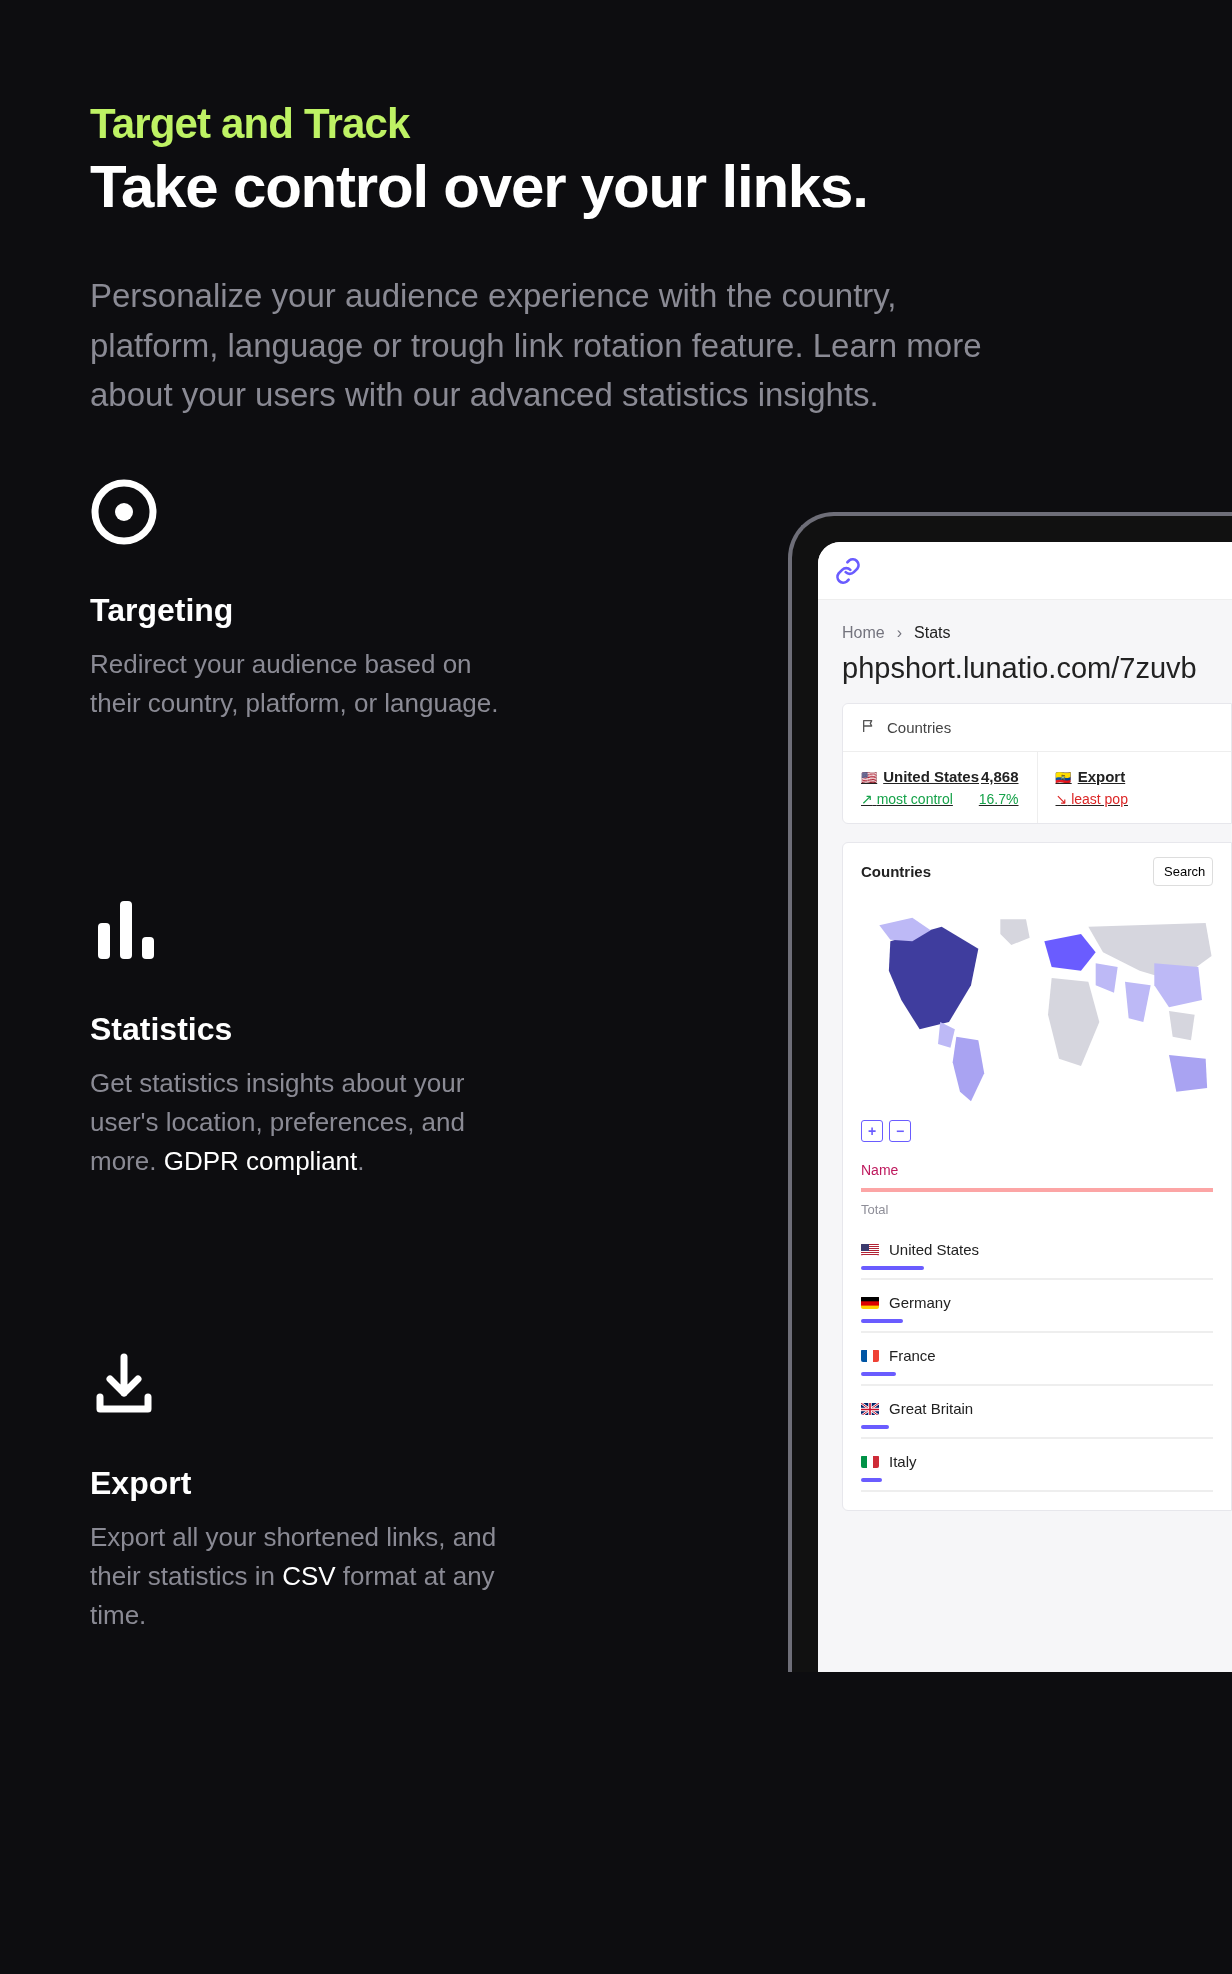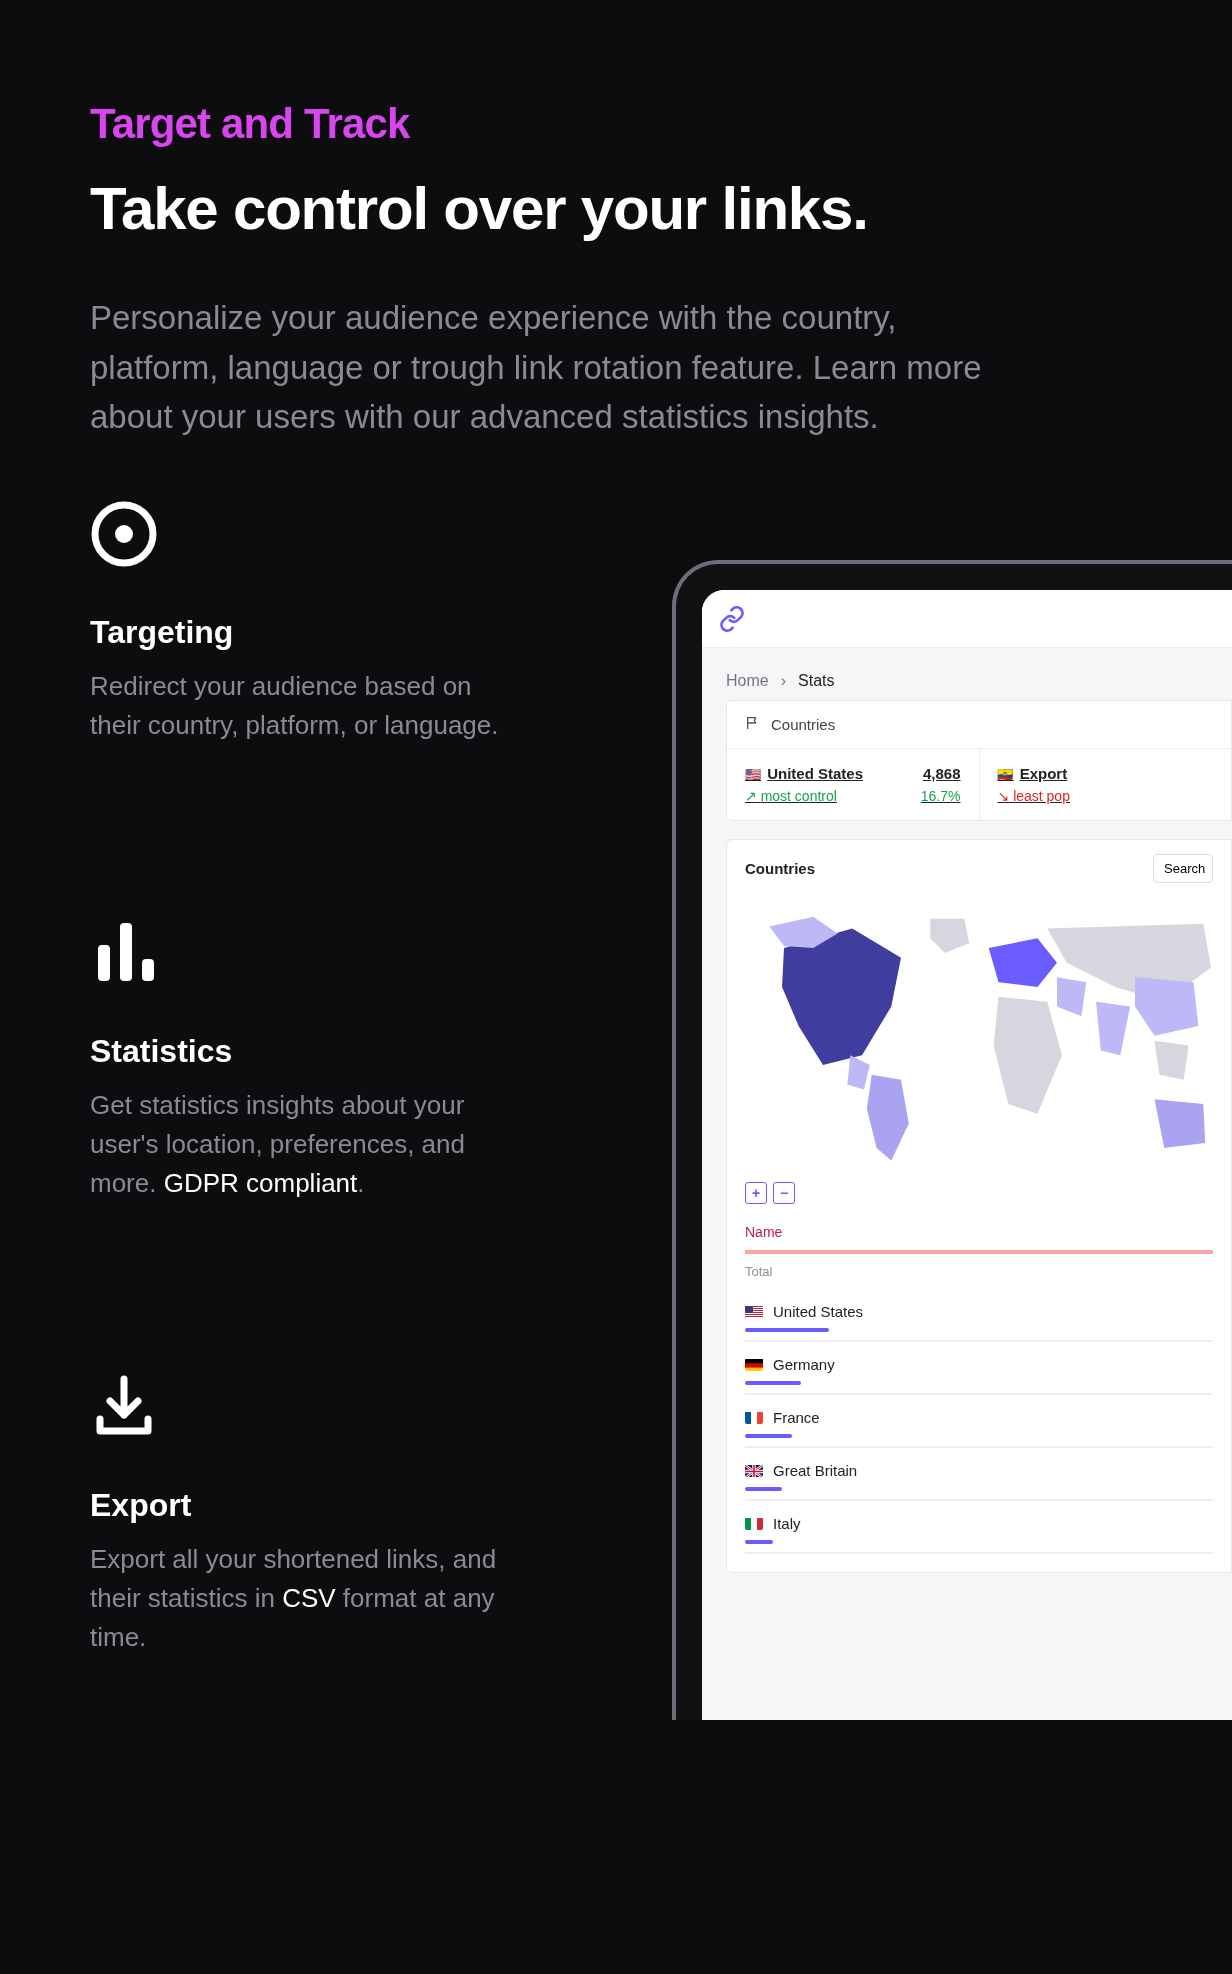--- a/index.html
+++ b/index.html
@@ -11,23 +11,23 @@
     height: 1974px;
     overflow: hidden;
     position: relative;
   }
   .page {
     padding: 100px 90px 0 90px;
   }
   .eyebrow {
     font-size: 42px;
     font-weight: 700;
-    color: #d946ef;
+    color: #bef264;
     letter-spacing: -0.02em;
-    margin-bottom: 26px;
+    margin-bottom: 4px;
   }
   .headline {
     font-size: 60px;
     font-weight: 800;
     color: #fff;
     letter-spacing: -0.02em;
     margin-bottom: 50px;
   }
   .subhead {
     font-size: 33px;
@@ -60,22 +60,22 @@
     font-weight: 400;
     color: #8a8a94;
     line-height: 1.5;
   }
   .feature-body .strong { color: #fff; }
 
   
   .tablet-wrap {
     position: absolute;
     right: 0;
-    top: 560px;
-    width: 560px;
+    top: 512px;
+    width: 444px;
     height: 1160px;
   }
   .tablet-bezel {
     position: absolute;
     inset: 0;
     border-radius: 46px 0 0 0;
     border: 4px solid #6e6e78;
     border-right: none;
     border-bottom: none;
     background: #111;
@@ -297,20 +297,21 @@
             <path d="M14 11a5 5 0 0 0-7 0l-3 3a5 5 0 0 0 7 7l1.5-1.5" stroke="#6a5cff" stroke-width="2.3" stroke-linecap="round"></path>
           </svg>
         </span>
       </div>
       <div class="screen-body">
         <div class="breadcrumb">
           <span>Home</span>
           <span>›</span>
           <span class="current">Stats</span>
         </div>
+        <div class="page-url">phpshort.lunatio.com/7zuvb</div>
 
         <div class="card">
           <div class="card-header">
             <span>
               <svg width="16" height="16" viewBox="0 0 24 24" fill="none">
                   <path d="M4 21V4h12l-2 4 2 4H4" stroke="#555" stroke-width="2" stroke-linejoin="round"></path>
                 </svg>
             </span>
             <span>Countries</span>
           </div>

